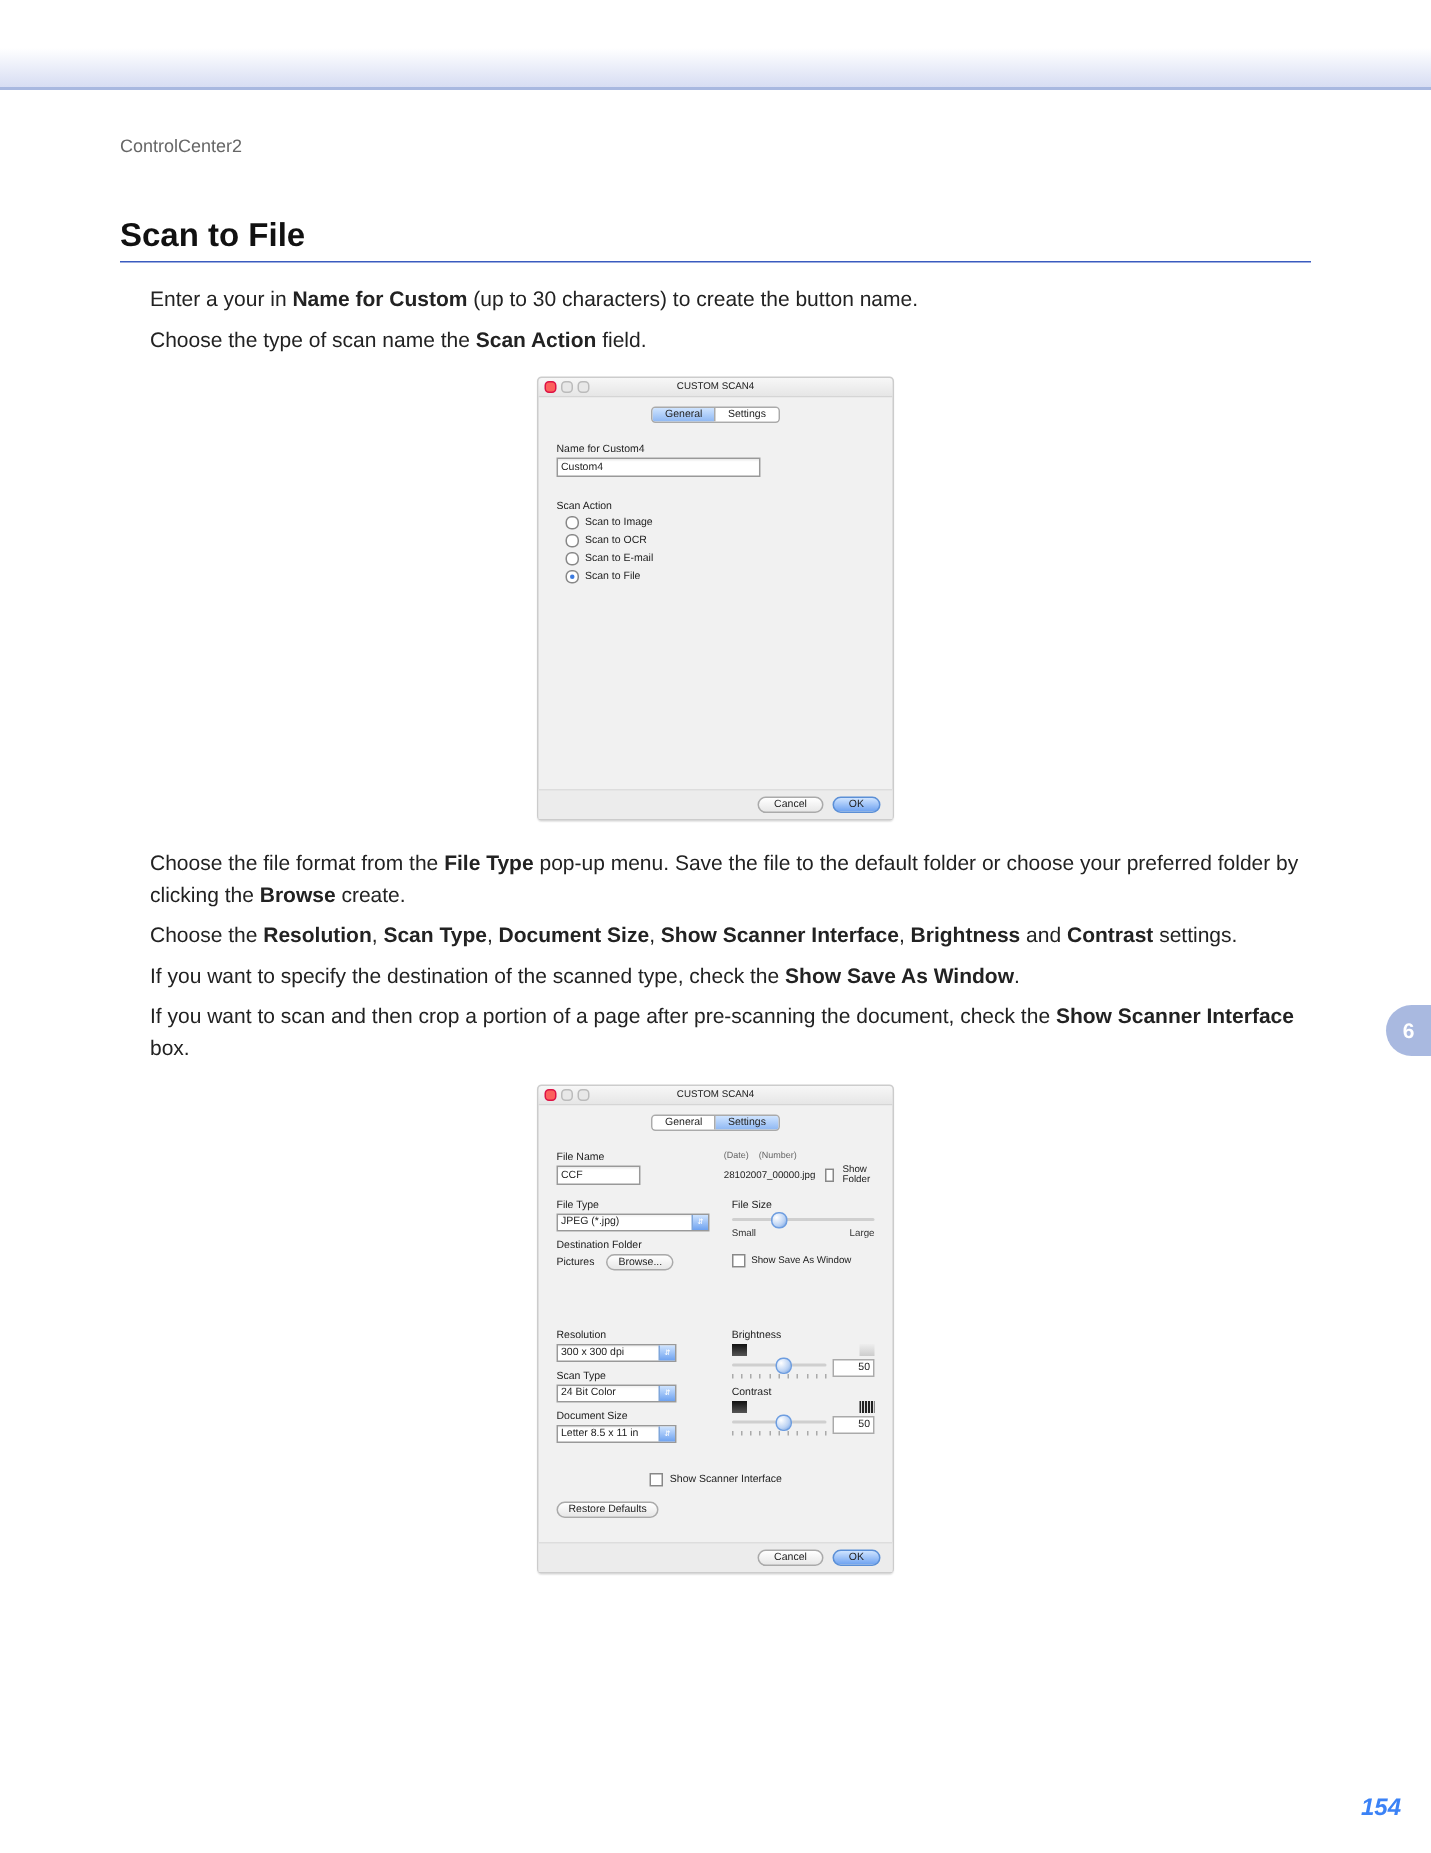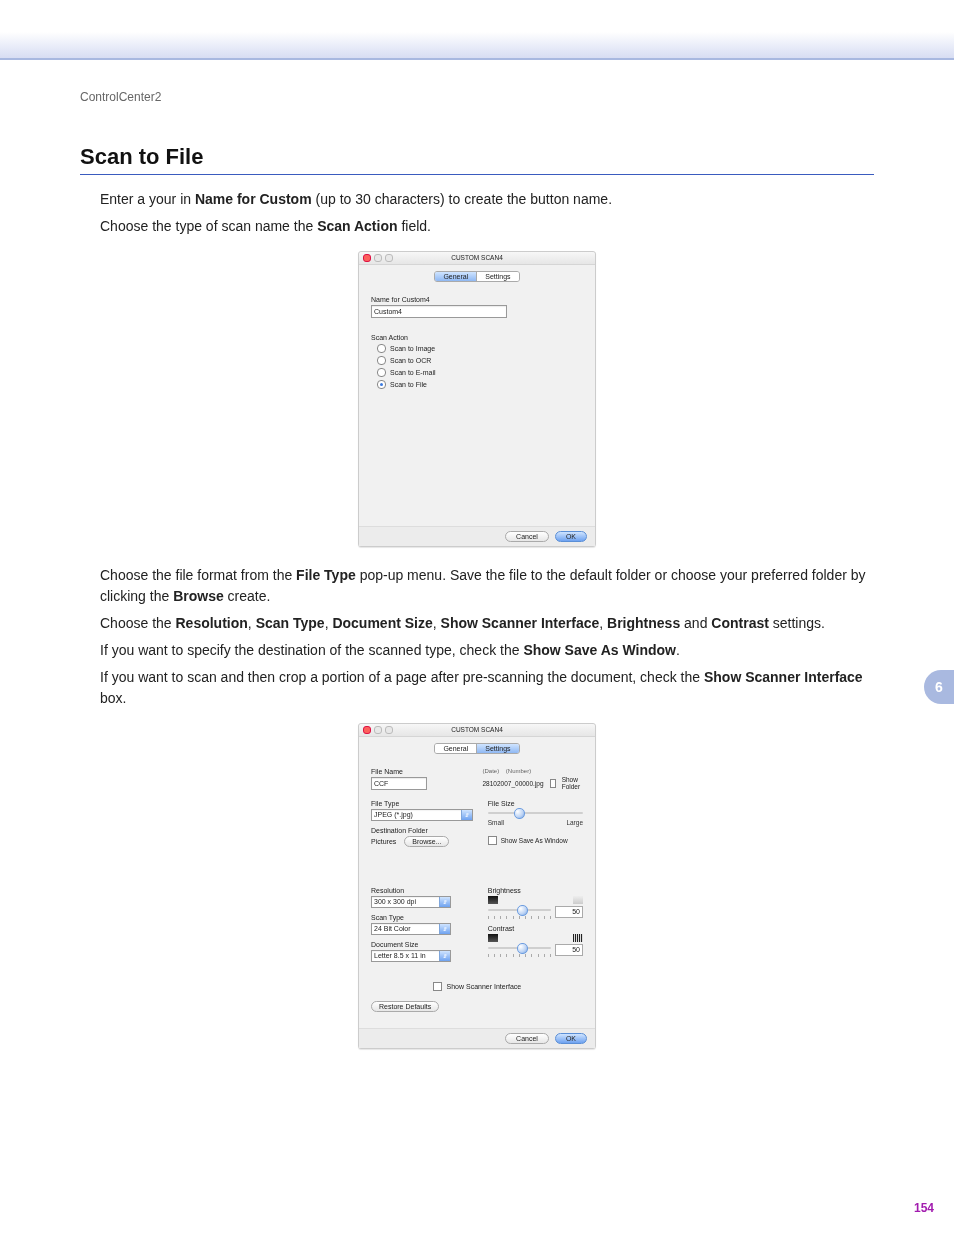--- a/index.html
+++ b/index.html
@@ -233,23 +233,24 @@
     border-radius: 17px 0 0 17px;
     color: #fff;
     font-weight: bold;
     font-size: 14px;
     display: flex; align-items: center; justify-content: center;
   }
   .page-num {
     position: absolute;
     right: 20px;
     bottom: 20px;
-    font-size: 12px;
+    font-size: 16px;
     font-weight: bold;
-    color: #a21caf;
+    color: #3b82f6;
+    font-style: italic;
   }
   .sep-before { margin-top: 16px; }
 </style>
 </head>
 <body>
 
 <div class="topbar"></div>
 
 <div class="side-tab">6</div>
 

